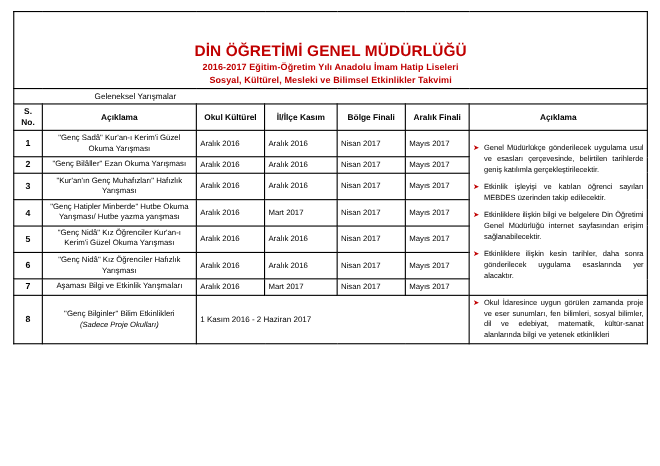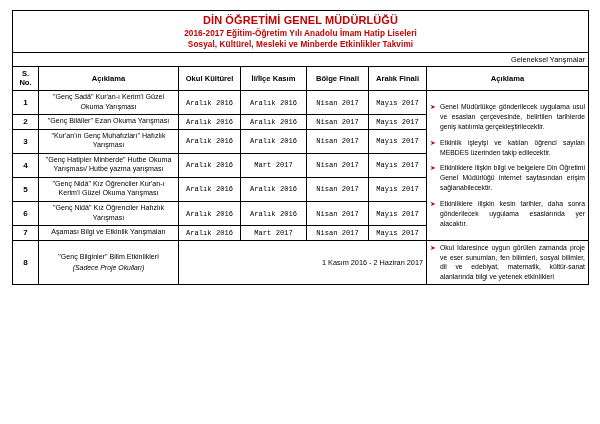--- a/index.html
+++ b/index.html
@@ -34,25 +34,25 @@
     text-align: center;
     padding: 5px 4px 6px 4px;
     line-height: 1.35;
   }
   .title-line {
     color: #c00000;
     font-weight: bold;
     font-size: 8.2px;
     letter-spacing: 0.1px;
   }
-  .title-line.l1 { font-size: 11px; }
+  .title-line.l1 { font-size: 14px; margin-top: 24px; }
   .subhead-cell {
     padding: 4px 4px 4px 6px;
     font-size: 7.4px;
-    text-align: right;
+    text-align: left;
   }
   .subhead-inner {
     padding-left: 70px;
   }
   .colhead {
     text-align: center;
     font-weight: bold;
     font-size: 7.6px;
     padding: 7px 2px;
     line-height: 1.25;
@@ -74,26 +74,25 @@
     font-size: 7.1px;
     text-align: center;
     line-height: 1.35;
     padding: 4px 5px;
   }
   .yarisma .sub {
     font-style: italic;
     font-size: 6.9px;
   }
   .datecell {
-    text-align: center;
+    text-align: left;
     font-size: 7.1px;
-    font-family: Liberation Mono, monospace;
   }
   .merged-date {
-    text-align: right;
+    text-align: left;
     font-size: 7.3px;
   }
   .aciklama {
     font-size: 6.8px;
     text-align: justify;
     line-height: 1.45;
     padding: 5px 6px;
     vertical-align: top;
   }
   .aciklama p {
@@ -125,21 +124,21 @@
       <col class="c-il">
       <col class="c-bolge">
       <col class="c-turk">
       <col class="c-acik">
     </colgroup>
     <tbody>
       <tr>
         <td class="title-cell" colspan="7">
           <div class="title-line l1">DİN ÖĞRETİMİ GENEL MÜDÜRLÜĞÜ</div>
           <div class="title-line">2016-2017 Eğitim-Öğretim Yılı Anadolu İmam Hatip Liseleri</div>
-          <div class="title-line">Sosyal, Kültürel, Mesleki  ve  Minberde Etkinlikler Takvimi</div>
+          <div class="title-line">Sosyal, Kültürel, Mesleki  ve  Bilimsel Etkinlikler Takvimi</div>
         </td>
       </tr>
       <tr>
         <td class="subhead-cell" colspan="7">
           <span class="subhead-inner">Geleneksel Yarışmalar</span>
         </td>
       </tr>
       <tr>
         <td class="colhead">S. No.</td>
         <td class="colhead">Açıklama</td>

